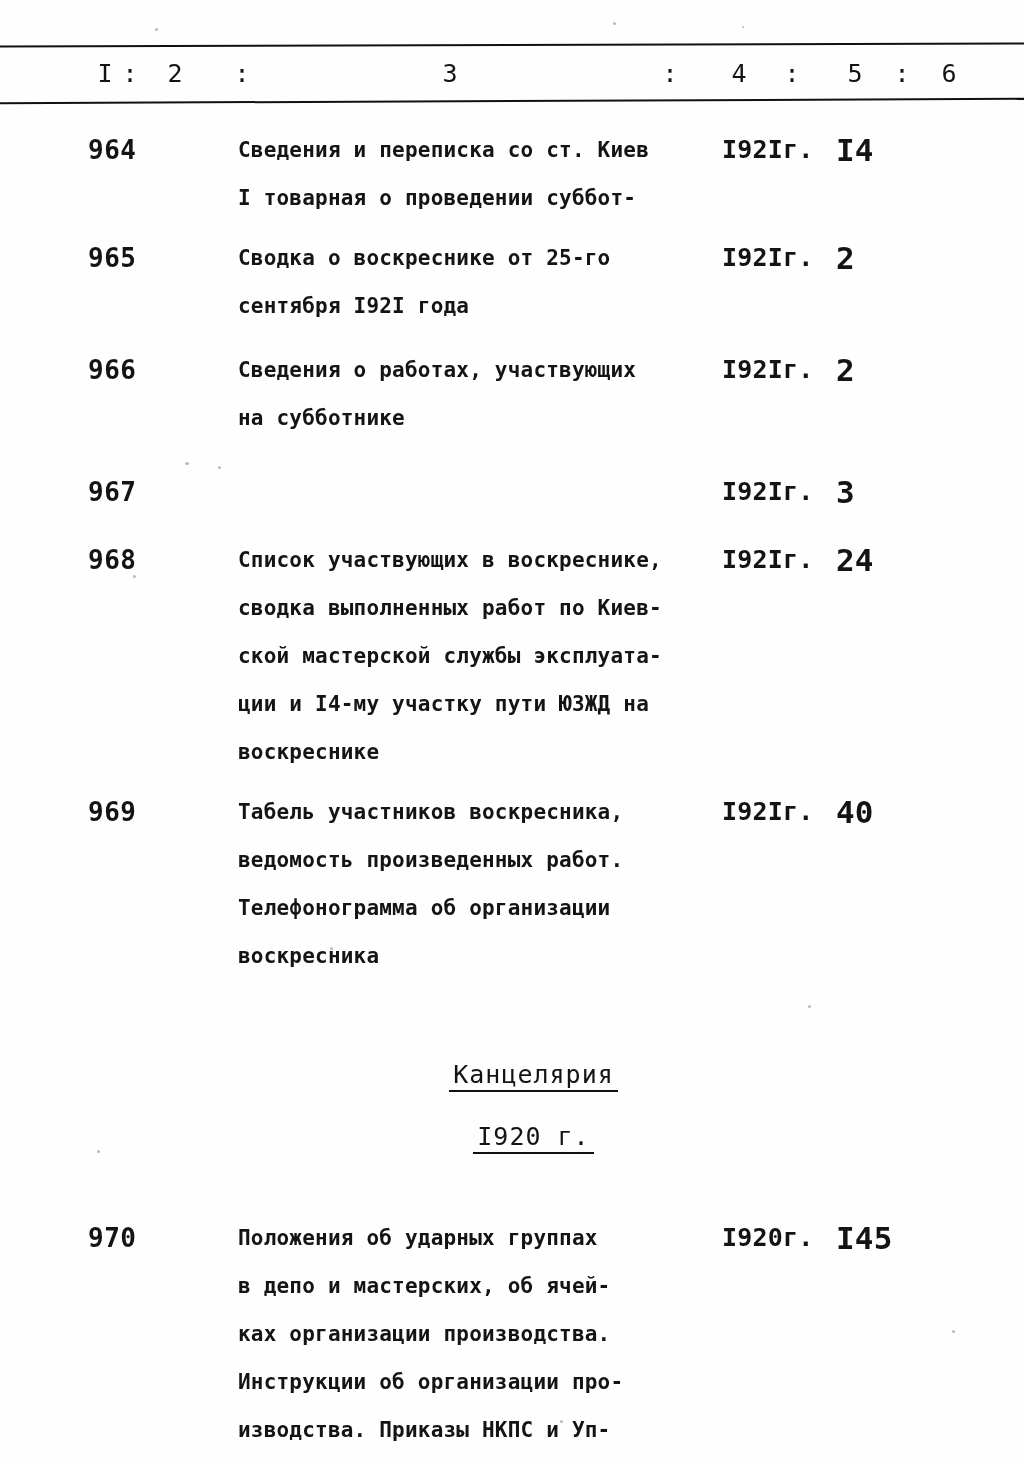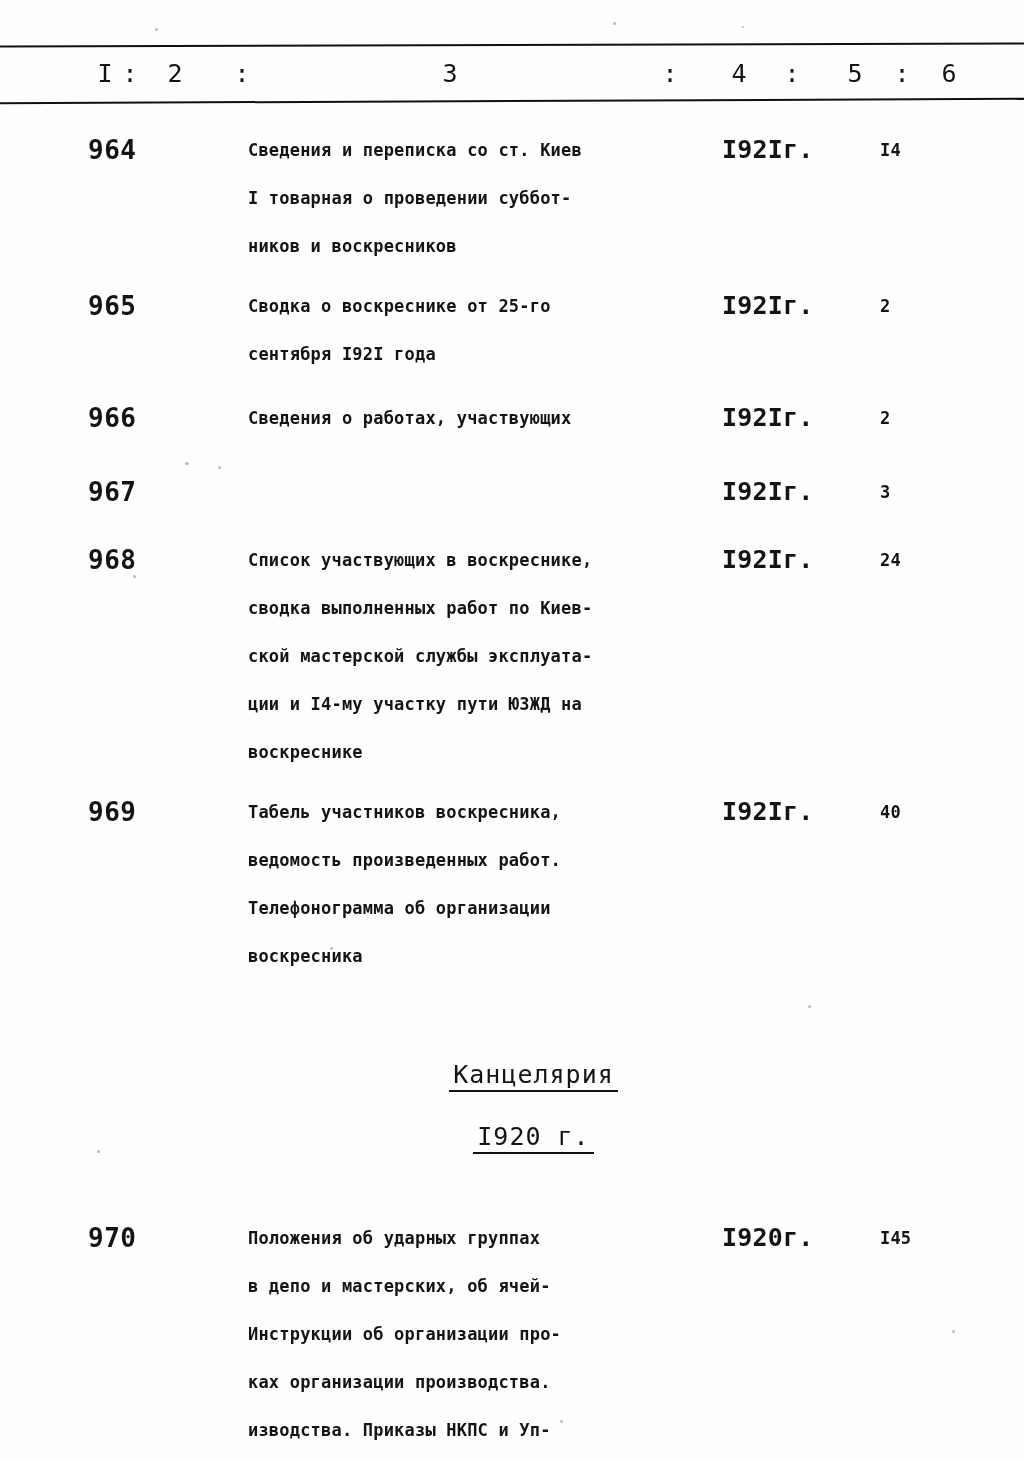--- a/index.html
+++ b/index.html
@@ -85,43 +85,43 @@
     left: 88px;
     width: 90px;
     text-align: left;
     font-size: 26px;
     line-height: 48px;
     letter-spacing: 0.5px;
   }
 
   .e-text {
     position: absolute;
-    left: 248px;
+    left: 238px;
     width: 480px;
-    font-size: 17px;
+    font-size: 21px;
     line-height: 48px;
     letter-spacing: 0.2px;
     white-space: pre;
   }
   .e-text.wide { width: 520px; }
 
   .e-year {
     position: absolute;
     left: 722px;
     width: 130px;
     font-size: 25px;
     line-height: 48px;
     letter-spacing: 0.2px;
   }
   .e-count {
     position: absolute;
-    left: 880px;
+    left: 836px;
     width: 70px;
     text-align: left;
-    font-size: 17px;
+    font-size: 31px;
     line-height: 48px;
     letter-spacing: 0.2px;
   }
 
   
   .sp-12 { height: 12px; }
   .sp-16 { height: 16px; }
   .sp-20 { height: 20px; }
   .sp-26 { height: 26px; }
   .sp-54 { height: 54px; }
@@ -191,23 +191,20 @@
     <div class="entry">
       <div class="entry-line">
         <div class="e-num">964</div>
         <div class="e-text">Сведения и переписка со ст. Киев</div>
         <div class="e-year">I92Iг.</div>
         <div class="e-count">I4</div>
       </div>
       <div class="entry-line">
           <div class="e-text">I товарная о проведении суббот-</div>
         </div>
-      <div class="entry-line">
-          <div class="e-text">ников и воскресников</div>
-        </div>
     </div>
 
     <div class="sp-12"></div>
 
     <div class="entry">
       <div class="entry-line">
         <div class="e-num">965</div>
         <div class="e-text">Сводка о воскреснике от 25-го</div>
         <div class="e-year">I92Iг.</div>
         <div class="e-count">2</div>
@@ -219,20 +216,23 @@
 
     <div class="sp-16"></div>
 
     <div class="entry">
       <div class="entry-line">
         <div class="e-num">966</div>
         <div class="e-text wide">Сведения о работах, участвующих</div>
         <div class="e-year">I92Iг.</div>
         <div class="e-count">2</div>
       </div>
+      <div class="entry-line">
+          <div class="e-text">на субботнике</div>
+        </div>
     </div>
 
     <div class="sp-26"></div>
 
     <div class="entry">
       <div class="entry-line">
         <div class="e-num">967</div>
         <div class="e-year">I92Iг.</div>
         <div class="e-count">3</div>
       </div>
@@ -299,24 +299,24 @@
       <div class="entry-line">
         <div class="e-num">970</div>
         <div class="e-text">Положения об ударных группах</div>
         <div class="e-year">I920г.</div>
         <div class="e-count">I45</div>
       </div>
       <div class="entry-line">
           <div class="e-text">в депо и мастерских, об ячей-</div>
         </div>
       <div class="entry-line">
+          <div class="e-text">ках организации производства.</div>
+        </div>
+      <div class="entry-line">
           <div class="e-text">Инструкции об организации про-</div>
-        </div>
-      <div class="entry-line">
-          <div class="e-text">ках организации производства.</div>
         </div>
       <div class="entry-line">
           <div class="e-text">изводства. Приказы НКПС и Уп-</div>
         </div>
 
     </div>
 
   </div>
 </div>
 

